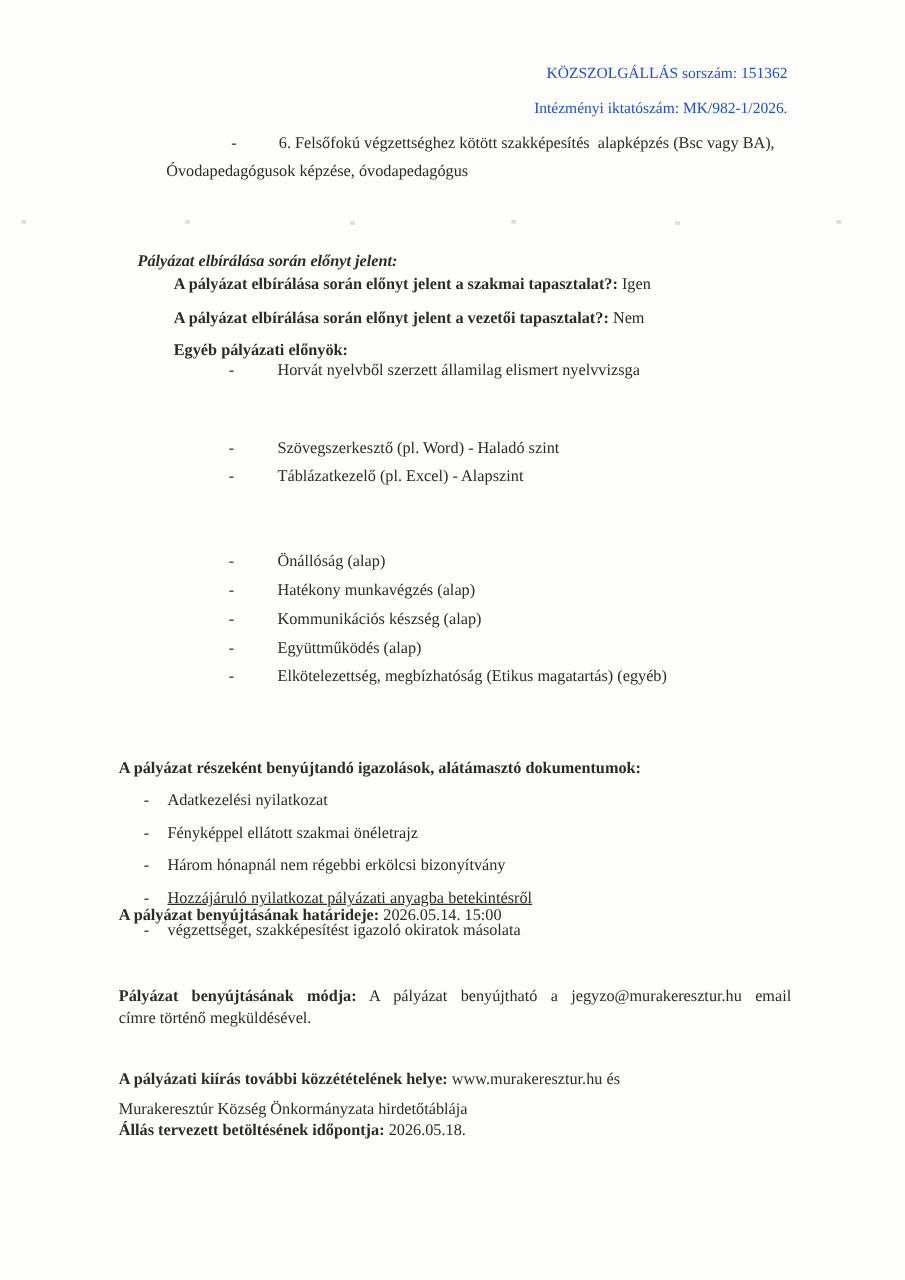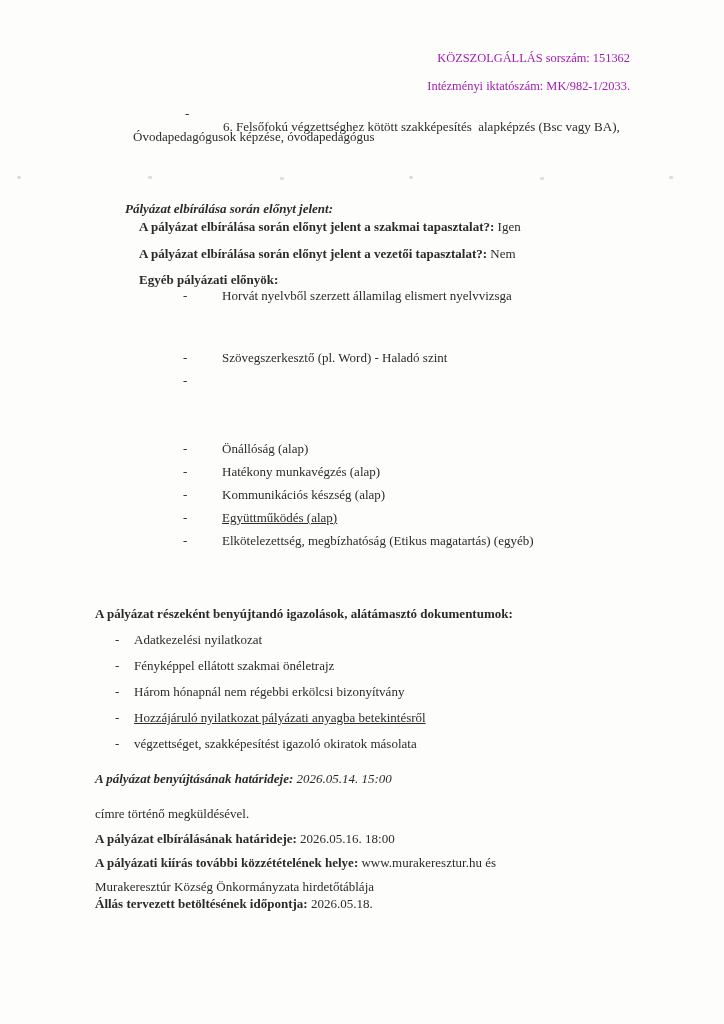--- a/index.html
+++ b/index.html
@@ -11,58 +11,58 @@
     font-family: "Liberation Serif", serif;
     color: #2b2b2b;
     overflow: hidden;
   }
   .line {
     position: absolute;
     white-space: nowrap;
     font-size: 13px;
     line-height: 16px;
   }
-  .hdr { font-size: 12.4px; color: #a21caf; }
+  .hdr { font-size: 12.4px; color: #1d4ed8; }
   .b { font-weight: bold; }
   .bi { font-weight: bold; font-style: italic; }
-  .prewrap { white-space: pre; margin-top: 13px; }
+  .prewrap { white-space: pre; }
   .just {
     white-space: normal;
     text-align: justify;
     text-align-last: justify;
   }
   .dash { font-weight: normal; }
   .speck {
     position: absolute;
     width: 4px;
     height: 3px;
     background: #dddddb;
     border-radius: 1px;
   }
 </style>
 </head>
 <body>
 
 <div class="page">
 
   <div class="line hdr" style="top:50px; right:94px;">KÖZSZOLGÁLLÁS sorszám: 151362</div>
-  <div class="line hdr" style="top:78px; right:94px;">Intézményi iktatószám: MK/982-1/2033.</div>
+  <div class="line hdr" style="top:78px; right:94px;">Intézményi iktatószám: MK/982-1/2026.</div>
 
   <div class="line dash" style="top:106px; left:185px;">-</div>
   <div class="line prewrap" style="top:106px; left:223px; width:404px;">6. Felsőfokú végzettséghez kötött szakképesítés  alapképzés (Bsc vagy BA),</div>
   <div class="line" style="top:129px; left:133px;">Óvodapedagógusok képzése, óvodapedagógus</div>
 
   <div class="speck" style="top:176px; left:17px;"></div>
   <div class="speck" style="top:176px; left:148px;"></div>
   <div class="speck" style="top:177px; left:280px;"></div>
   <div class="speck" style="top:176px; left:409px;"></div>
   <div class="speck" style="top:177px; left:540px;"></div>
   <div class="speck" style="top:176px; left:669px;"></div>
 
-  <div class="line bi" style="top:201px; left:125px;">Pályázat elbírálása során előnyt jelent:</div>
+  <div class="line bi" style="top:201px; left:110px;">Pályázat elbírálása során előnyt jelent:</div>
 
   <div class="line" style="top:219px; left:139px;">
     <span class="b">A pályázat elbírálása során előnyt jelent a szakmai tapasztalat?:</span>
     <span>Igen</span>
   </div>
 
   <div class="line" style="top:246px; left:139px;">
     <span class="b">A pályázat elbírálása során előnyt jelent a vezetői tapasztalat?:</span>
     <span>Nem</span>
   </div>
@@ -70,33 +70,34 @@
   <div class="line b" style="top:272px; left:139px;">Egyéb pályázati előnyök:</div>
 
   <div class="line dash" style="top:288px; left:183px;">-</div>
   <div class="line" style="top:288px; left:222px;">Horvát nyelvből szerzett államilag elismert nyelvvizsga</div>
 
 
   <div class="line dash" style="top:350px; left:183px;">-</div>
   <div class="line" style="top:350px; left:222px;">Szövegszerkesztő (pl. Word) - Haladó szint</div>
 
   <div class="line dash" style="top:373px; left:183px;">-</div>
+  <div class="line" style="top:373px; left:222px;">Táblázatkezelő (pl. Excel) - Alapszint</div>
 
 
   <div class="line dash" style="top:441px; left:183px;">-</div>
   <div class="line" style="top:441px; left:222px;">Önállóság (alap)</div>
 
   <div class="line dash" style="top:464px; left:183px;">-</div>
   <div class="line" style="top:464px; left:222px;">Hatékony munkavégzés (alap)</div>
 
   <div class="line dash" style="top:487px; left:183px;">-</div>
   <div class="line" style="top:487px; left:222px;">Kommunikációs készség (alap)</div>
 
   <div class="line dash" style="top:510px; left:183px;">-</div>
-  <div class="line" style="top:510px; left:222px;text-decoration:underline;">Együttműködés (alap)</div>
+  <div class="line" style="top:510px; left:222px;">Együttműködés (alap)</div>
 
   <div class="line dash" style="top:533px; left:183px;">-</div>
   <div class="line" style="top:533px; left:222px;">Elkötelezettség, megbízhatóság (Etikus magatartás) (egyéb)</div>
 
   <div class="line b" style="top:606px; left:95px;">A pályázat részeként benyújtandó igazolások, alátámasztó dokumentumok:</div>
 
   <div class="line dash" style="top:632px; left:115px;">-</div>
   <div class="line" style="top:632px; left:134px;">Adatkezelési nyilatkozat</div>
 
   <div class="line dash" style="top:658px; left:115px;">-</div>
@@ -104,31 +105,31 @@
 
   <div class="line dash" style="top:684px; left:115px;">-</div>
   <div class="line" style="top:684px; left:134px;">Három hónapnál nem régebbi erkölcsi bizonyítvány</div>
 
   <div class="line dash" style="top:710px; left:115px;">-</div>
   <div class="line" style="top:710px; left:134px;text-decoration:underline;">Hozzájáruló nyilatkozat pályázati anyagba betekintésről</div>
 
   <div class="line dash" style="top:736px; left:115px;">-</div>
   <div class="line" style="top:736px; left:134px;">végzettséget, szakképesítést igazoló okiratok másolata</div>
 
-  <div class="line" style="top:771px; left:95px;font-style:italic;">
+  <div class="line" style="top:724px; left:95px;">
     <span class="b">A pályázat benyújtásának határideje:</span>
     <span>2026.05.14. 15:00</span>
   </div>
 
+  <div class="line just" style="top:789px; left:95px; width:538px;">
+    <span class="b">Pályázat benyújtásának módja:</span>
+    <span>A pályázat benyújtható a jegyzo@murakeresztur.hu email</span>
+  </div>
   <div class="line" style="top:806px; left:95px;">címre történő megküldésével.</div>
 
-  <div class="line" style="top:831px; left:95px;">
-    <span class="b">A pályázat elbírálásának határideje:</span>
-    <span>2026.05.16. 18:00</span>
-  </div>
 
   <div class="line" style="top:879px; left:95px;">Murakeresztúr Község Önkormányzata hirdetőtáblája</div>
   <div class="line" style="top:855px; left:95px;">
     <span class="b">A pályázati kiírás további közzétételének helye:</span>
     <span>www.murakeresztur.hu és</span>
   </div>
 
   <div class="line" style="top:896px; left:95px;text-align:center;">
     <span class="b">Állás tervezett betöltésének időpontja:</span>
     <span>2026.05.18.</span>

